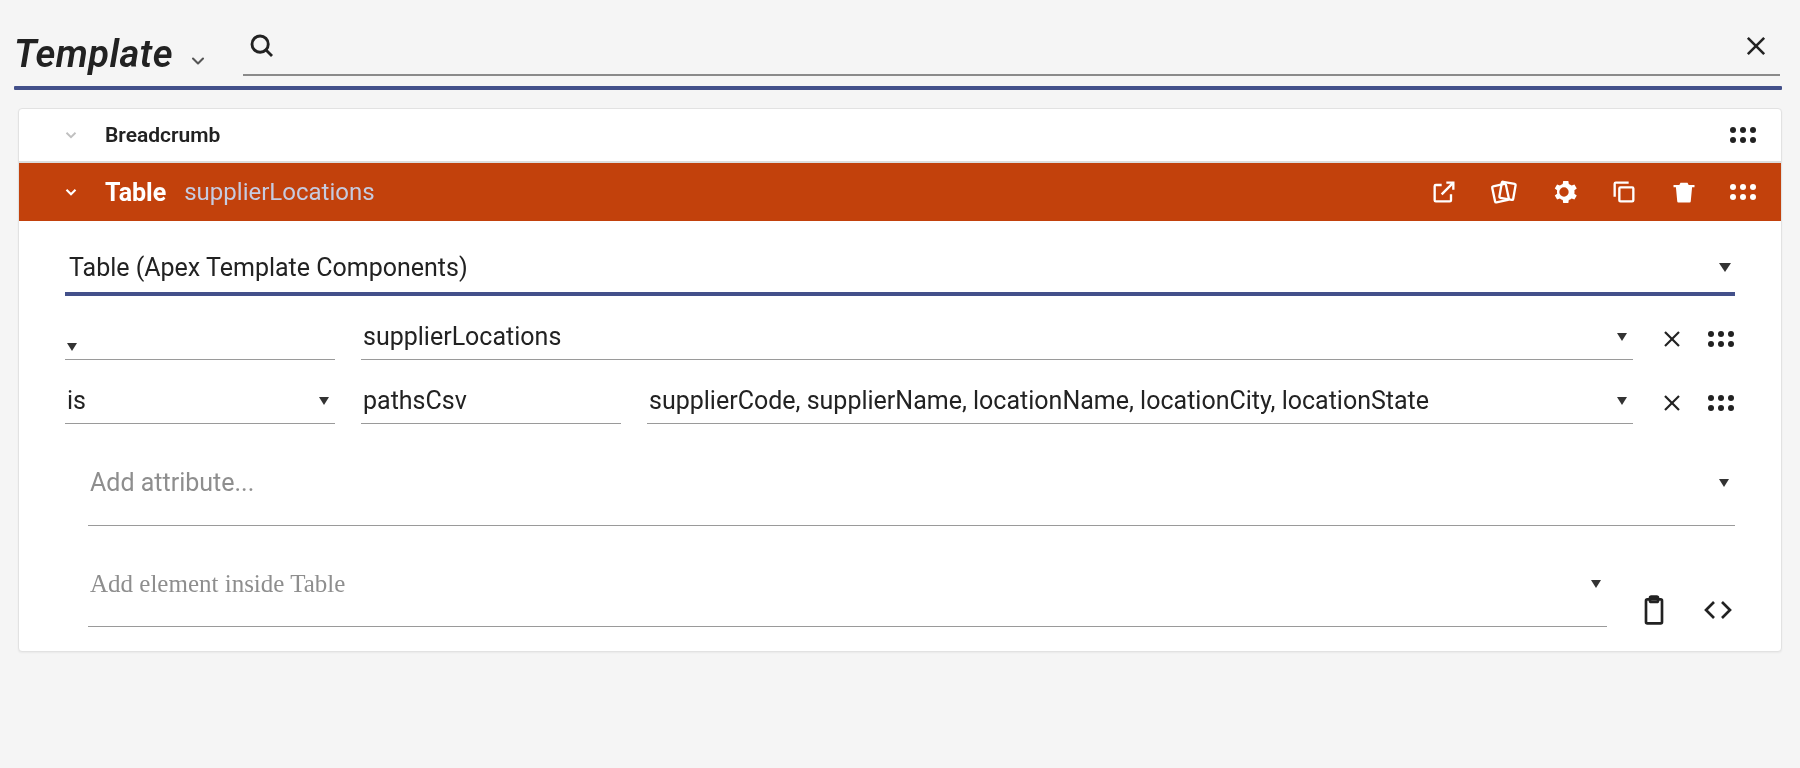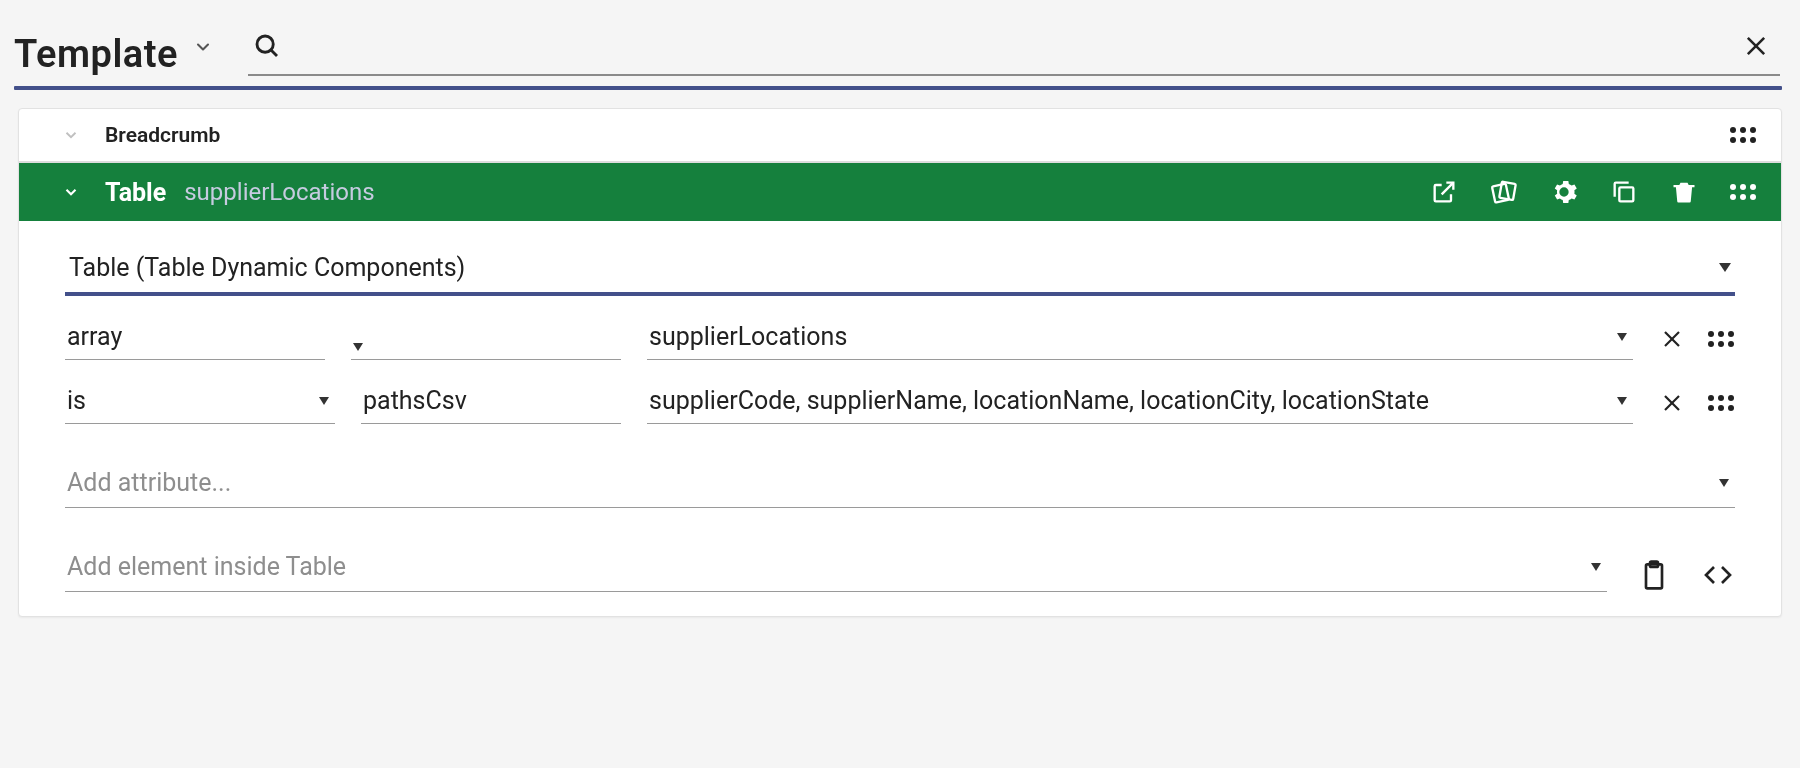--- a/index.html
+++ b/index.html
@@ -1,19 +1,19 @@
 <!DOCTYPE html>
 <html><head>
 <meta charset="utf-8">
 <style>
   * { box-sizing: border-box; margin: 0; padding: 0; }
   html, body { width: 1800px; height: 768px; font-family: -apple-system, BlinkMacSystemFont, "Segoe UI", Roboto, Arial, sans-serif; background: #f5f5f5; color: #222; }
   .app { padding: 18px 0 0 0; }
   .header { display:flex; align-items:flex-end; padding:0 20px 0 14px; }
-  .title-group { display:flex; align-items:flex-start; gap:10px; }
+  .title-group { display:flex; align-items:flex-end; gap:10px;font-style:italic; }
   .title { font-size: 38px; font-weight: 600; letter-spacing:.5px; }
   .chev-down { display:inline-flex; align-items:center; justify-content:center; width:30px; height:30px; }
   .chev-down svg { width:20px; height:20px; stroke:#555; }
   .search-area { display:flex; align-items:center; flex:1; margin-left:30px; border-bottom:2px solid #8a8a8a; padding:4px 0 4px 4px; position:relative; }
   .search-area .icon, .close-btn .icon { width:30px; height:30px; display:flex; align-items:center; justify-content:center; }
   .search-area input { flex:1; border:none; outline:none; font-size:24px; background:transparent; margin-left:6px; }
   .close-btn { display:flex; align-items:center; justify-content:center; width:48px; height:48px; cursor:pointer; margin-left:10px; }
   .close-btn svg { width:28px; height:28px; stroke:#222; stroke-width:2.2; }
   .accent-bar { height:4px; background:#43508a; margin:10px 18px 18px 14px; border-radius:1px; }
 
@@ -21,21 +21,21 @@
 
   .row-breadcrumb { display:flex; align-items:center; padding:14px 24px 14px 40px; border-bottom:2px solid #ddd; }
   .row-breadcrumb .chev { width:24px; height:24px; display:flex; align-items:center; justify-content:center; margin-right:22px; cursor:pointer; }
   .row-breadcrumb .chev svg { width:18px; height:18px; stroke:#c0c0c0; stroke-width:2.5; }
   .row-breadcrumb .label { font-size:21px; font-weight:600; }
   .row-breadcrumb .spacer { flex:1; }
   .grip { width:28px; display:flex; flex-wrap:wrap; gap:4px; justify-content:center; cursor:grab; }
   .grip span { width:6px; height:6px; background:#222; border-radius:50%; }
   .grip.light span { background:#fff; }
 
-  .row-table-hdr { display:flex; align-items:center; background:#15803d; color:#fff; padding:14px 24px 14px 40px; }
+  .row-table-hdr { display:flex; align-items:center; background:#c2410c; color:#fff; padding:14px 24px 14px 40px; }
   .row-table-hdr .chev { width:24px; height:24px; display:flex; align-items:center; justify-content:center; margin-right:22px; cursor:pointer; }
   .row-table-hdr .chev svg { width:18px; height:18px; stroke:#fff; stroke-width:2.8; }
   .row-table-hdr .lbl-strong { font-size:25px; font-weight:700; margin-right:18px; }
   .row-table-hdr .lbl-light { font-size:24px; font-weight:400; color:#c6cbe0; }
   .row-table-hdr .spacer { flex:1; }
   .hdr-actions { display:flex; align-items:center; gap:30px; }
   .hdr-actions .ic { width:30px; height:30px; display:flex; align-items:center; justify-content:center; cursor:pointer; }
   .hdr-actions svg { width:28px; height:28px; stroke:#fff; fill:none; stroke-width:2; }
   .hdr-actions .gear svg, .hdr-actions .trash svg { fill:#fff; stroke:none; }
 
@@ -48,25 +48,25 @@
   .attr-row { display:flex; align-items:flex-end; padding:22px 0 0 0; gap:26px; }
   .field { border-bottom:1.5px solid #9a9a9a; padding:4px 6px 8px 2px; display:flex; align-items:center; justify-content:space-between; }
   .field .txt { font-size:25px; }
   .col-name { width:260px; }
   .col-op   { width:270px; }
   .col-val  { flex:1; }
   .row-trailing { display:flex; align-items:center; gap:22px; padding-bottom:8px; }
   .row-trailing .x { width:26px; height:26px; display:flex; align-items:center; justify-content:center; cursor:pointer; }
   .row-trailing .x svg { width:24px; height:24px; stroke:#222; stroke-width:2.2; }
 
-  .placeholder-line { border-bottom:1.5px solid #9a9a9a; padding:8px 6px 10px 2px; margin-top:36px; display:flex; align-items:center; justify-content:space-between; cursor:pointer; }
+  .placeholder-line { border-bottom:1.5px solid #9a9a9a; padding:8px 6px 28px 2px; margin-top:36px; display:flex; align-items:center; justify-content:space-between; cursor:pointer;margin-left:23px; }
   .placeholder-line .ph { font-size:25px; color:#8e8e8e; }
 
   .bottom-row { display:flex; align-items:flex-end; gap:30px; margin-top:36px; }
-  .bottom-row .placeholder-line { flex:1; margin-top:0; }
+  .bottom-row .placeholder-line { flex:1; margin-top:0;font-family:Liberation Serif, serif; }
   .btm-ic { width:34px; height:34px; display:flex; align-items:center; justify-content:center; cursor:pointer; }
   .btm-ic svg { width:32px; height:32px; stroke:#222; fill:none; stroke-width:2; }
 </style>
 </head>
 <body>
 
 <div class="app">
 
   <div class="header">
     <div class="title-group">
@@ -161,28 +161,25 @@
             <span></span>
             <span></span>
             <span></span>
         </div>
       </div>
     </div>
 
     <div class="body">
 
       <div class="select-line">
-        <span class="text">Table (Table Dynamic Components)</span>
+        <span class="text">Table (Apex Template Components)</span>
         <span class="tri"></span>
       </div>
 
       <div class="attr-row">
-        <div class="field col-name">
-          <span class="txt">array</span>
-        </div>
         <div class="field col-op">
           <span class="tri small"></span>
         </div>
         <div class="field col-val">
           <span class="txt">supplierLocations</span>
           <span class="tri small"></span>
         </div>
         <div class="row-trailing">
           <div class="x">
             <svg viewBox="0 0 24 24" fill="none">

